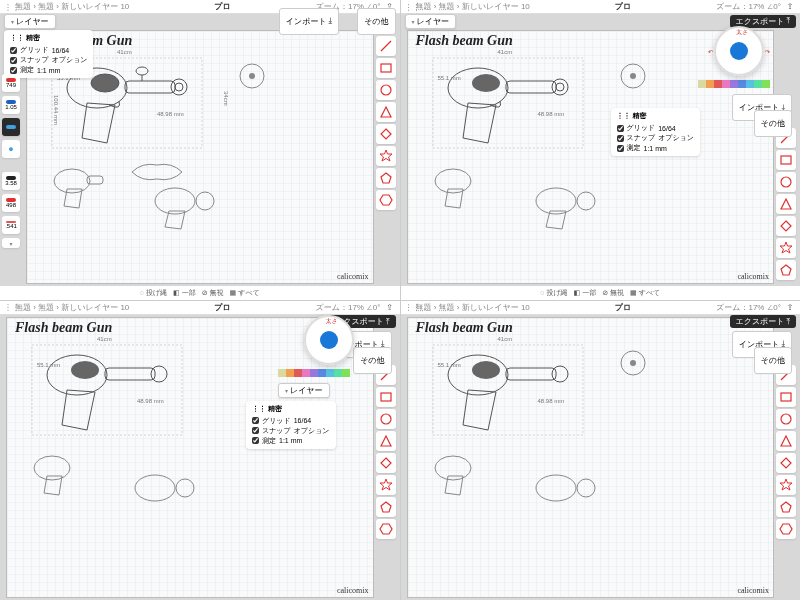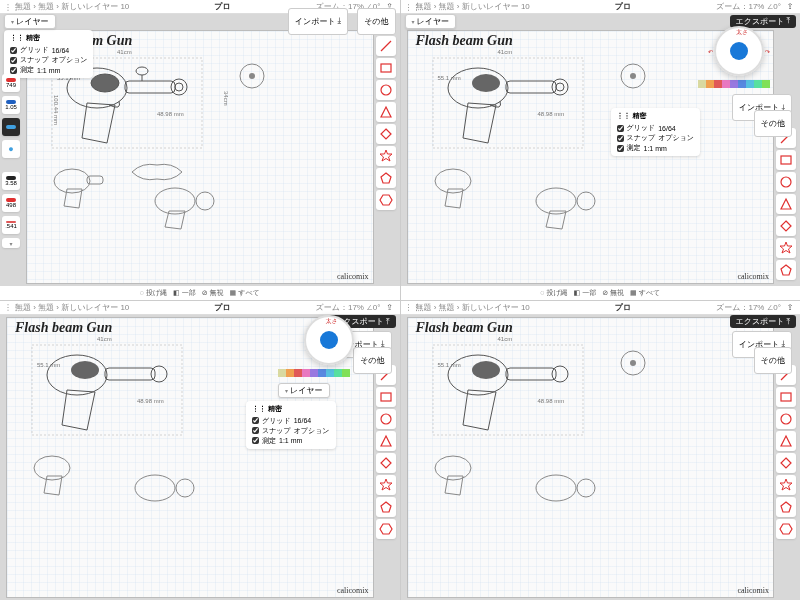--- a/index.html
+++ b/index.html
@@ -8,21 +8,21 @@
   .topbar { position: absolute; top: 0; left: 0; right: 0; height: 14px; background: #fff; display: flex; align-items: center; padding: 0 4px; border-bottom: 1px solid #ddd; z-index: 5; }
   .topbar .grip { display: inline-block; width: 8px; height: 8px; margin-right: 3px; color: #888; }
   .topbar .bc { color: #888; flex: 0 0 auto; }
   .topbar .center { flex: 1; text-align: center; font-weight: bold; color: #333; }
   .topbar .zoom { color: #888; }
   .row2 { position: absolute; top: 14px; left: 0; right: 0; height: 14px; display: flex; align-items: center; padding: 0 4px; z-index: 5; }
   .popbtn { background: #fff; border: 1px solid #ccc; border-radius: 3px; padding: 1px 6px; font-size: 8px; display: flex; align-items: center; gap: 2px; box-shadow: 0 1px 2px rgba(0,0,0,0.1); }
   .popbtn .chev { font-size: 6px; color: #888; }
   .row2 .spacer { flex: 1; }
   .btn-dark { background: #2a2a2a; color: #fff; border-radius: 3px; padding: 1px 6px; font-size: 8px; display: flex; align-items: center; gap: 2px; }
-  .btn-light { background: #fff; border: 1px solid #ccc; border-radius: 3px; padding: 7px 6px; font-size: 8px; display: flex; align-items: center; gap: 2px; margin-left: 9px; }
+  .btn-light { background: #fff; border: 1px solid #ccc; border-radius: 3px; padding: 7px 6px; font-size: 8px; display: flex; align-items: center; gap: 2px; margin-left: 18px; }
   .iconbtn { width: 12px; height: 12px; display: inline-flex; align-items: center; justify-content: center; color: #555; margin-left: 3px; }
   .panel-precise { position: absolute; background: #fff; border-radius: 4px; padding: 3px 6px; font-size: 7px; box-shadow: 0 1px 3px rgba(0,0,0,0.15); z-index: 4; }
   .panel-precise .hdr { display:flex; align-items:center; gap:2px; font-weight: bold; margin-bottom: 2px; }
   .panel-precise .r { display: flex; align-items: center; gap: 3px; white-space: nowrap; }
   .panel-precise .r input[type=checkbox] { width: 7px; height: 7px; accent-color: #333; }
   .tool-side { position: absolute; left: 2px; top: 74px; width: 20px; display: flex; flex-direction: column; gap: 4px; z-index: 4; }
   .tbtn { width: 18px; height: 18px; background: #fff; border-radius: 3px; display: flex; align-items: center; justify-content: center; box-shadow: 0 1px 2px rgba(0,0,0,0.1); font-size: 6px; flex-direction: column; }
   .tbtn .sw { width: 10px; height: 4px; border-radius: 2px; }
   .shape-side { position: absolute; right: 2px; top: 36px; width: 22px; display: flex; flex-direction: column; gap: 2px; z-index: 4; }
   .sbtn { width: 20px; height: 20px; background: #fff; border-radius: 3px; display: flex; align-items: center; justify-content: center; box-shadow: 0 1px 2px rgba(0,0,0,0.1); }

